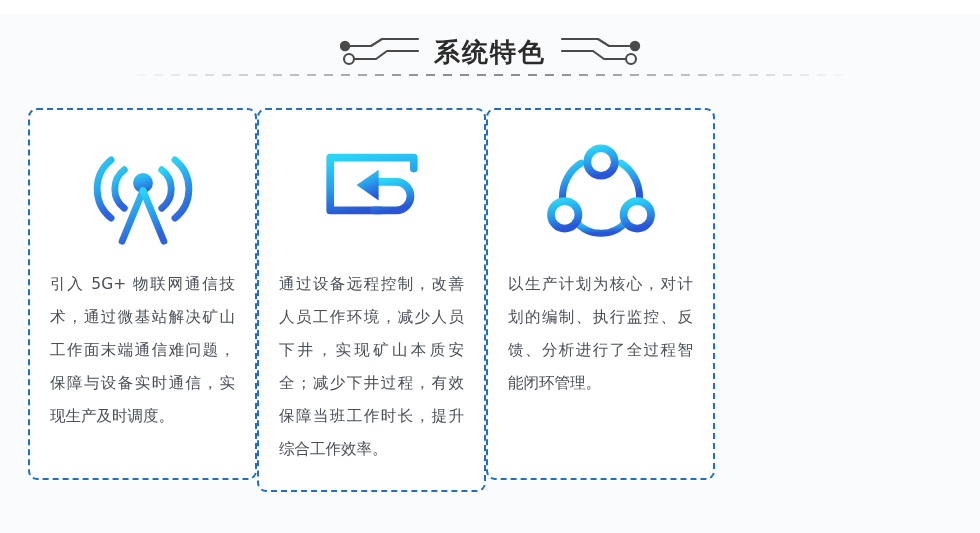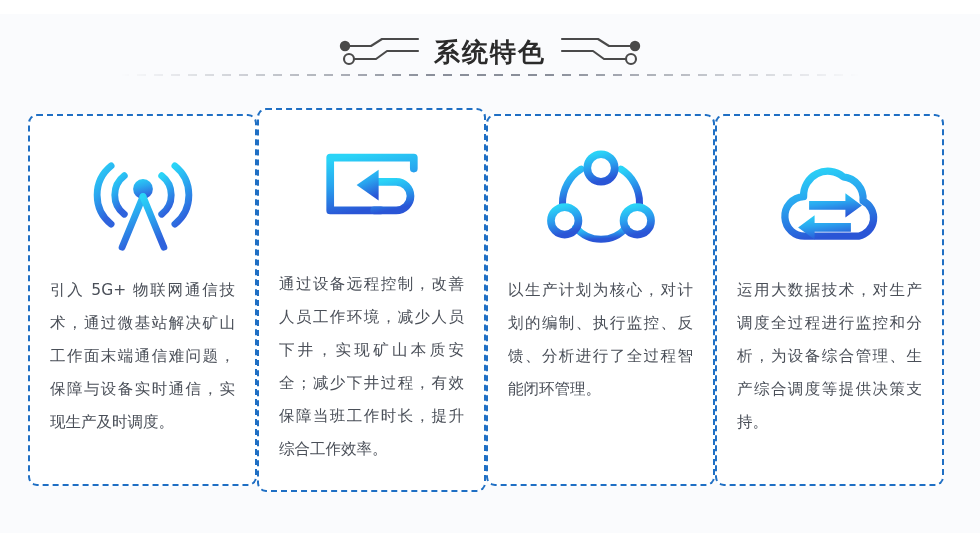--- a/index.html
+++ b/index.html
@@ -86,21 +86,21 @@
       rgba(0,0,0,0) 100%);
   }
 
   
   .cards {
     position: absolute;
     left: 28px;
     top: 108px;
     width: 924px;
     display: flex;
-    align-items: center;
+    align-items: flex-start;
   }
   .card {
     width: 229px;
     min-height: 372px;
     box-sizing: border-box;
     border: 2px dashed #1f6fc4;
     border-radius: 9px;
     background: #ffffff;
     padding: 30px 20px 24px 20px;
     display: flex;
@@ -210,31 +210,15 @@
           <path d="M68 21 A36 36 0 0 1 85 52"></path>
           <path d="M27 74 A30 30 0 0 0 73 74"></path>
         </g>
         <circle cx="50" cy="20" r="12.5" fill="none" stroke="url(#g2)" stroke-width="7"></circle>
         <circle cx="17" cy="68" r="12.5" fill="none" stroke="url(#g2)" stroke-width="7"></circle>
         <circle cx="83" cy="68" r="12.5" fill="none" stroke="url(#g2)" stroke-width="7"></circle>
       </svg>
       <div class="card-text">以生产计划为核心，对计划的编制、执行监控、反馈、分析进行了全过程智能闭环管理。</div>
     </div>
 
-    <div class="card">
-      <svg class="card-icon" viewBox="0 0 100 100">
-        <defs>
-          <linearGradient id="g4" x1="0.15" y1="0" x2="0.45" y2="1">
-            <stop offset="0%" stop-color="#2ad4f7"></stop>
-            <stop offset="45%" stop-color="#2aa4ef"></stop>
-            <stop offset="100%" stop-color="#2a55d6"></stop>
-          </linearGradient>
-        </defs>
-        <path d="M28 82 A18 18 0 0 1 26 46 A22 22 0 0 1 62 28 A20 20 0 0 1 80 50
-                 A17 17 0 0 1 76 82 Z" fill="none" stroke="url(#g4)" stroke-width="6.6" stroke-linejoin="round"></path>
-        <path d="M31 50 H64 V43 L79 54 L64 65 V58 H31 Z" fill="url(#g4)"></path>
-        <path d="M69 70 H36 V63 L21 74 L36 85 V78 H69 Z" fill="url(#g4)"></path>
-      </svg>
-      <div class="card-text">运用大数据技术，对生产调度全过程进行监控和分析，为设备综合管理、生产综合调度等提供决策支持。</div>
-    </div>
 
   </div>
 </div>
 
 </body></html>

